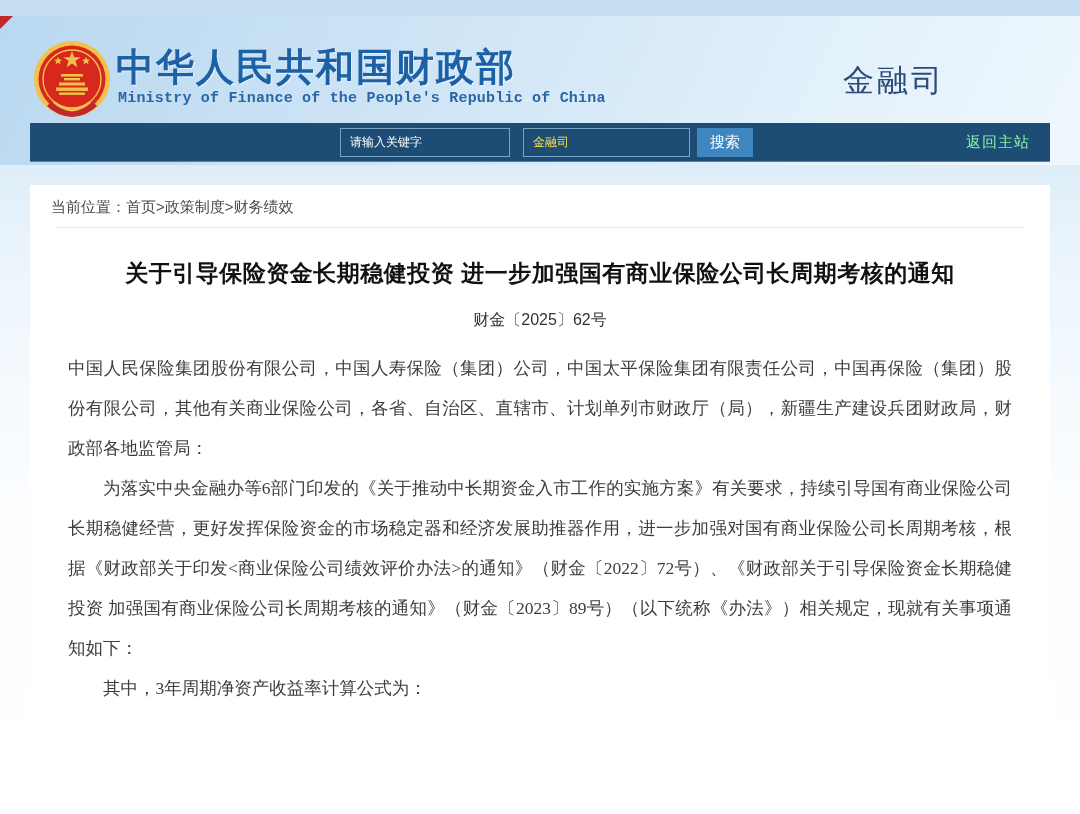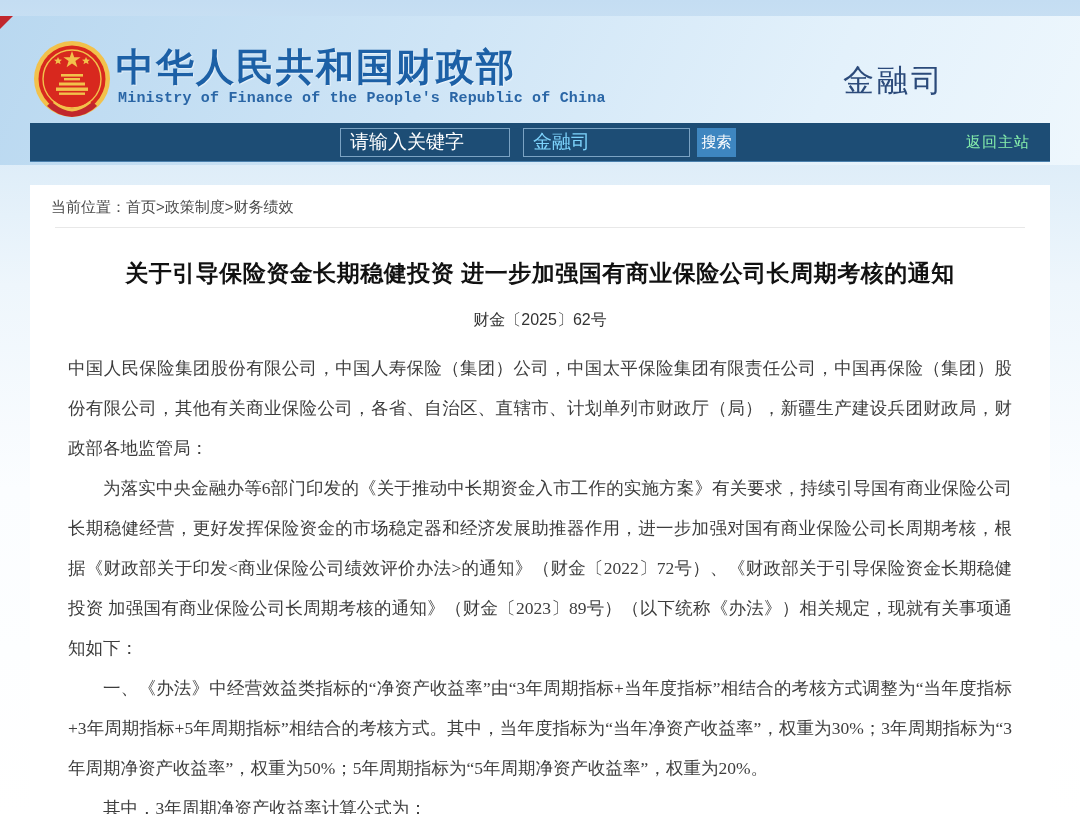--- a/index.html
+++ b/index.html
@@ -36,29 +36,29 @@
 
   
   .navbar {
     position:absolute; left:30px; top:123px; width:1020px; height:39px;
     background:#1d4d75; border-bottom:1px solid #4a80ad;
     display:flex; align-items:center;
   }
   .nav-date { color:#ffffff; font-size:16px; margin-left:20px; letter-spacing:.5px; }
   .nav-date .wk { margin-left:10px; }
   .search-input, .category-input {
-    background:transparent; border:1px solid #7ba3c3; color:#7dd3fc;
-    height:29px; font-size:19px; padding:0 9px; outline:none;
+    background:transparent; border:1px solid #7ba3c3; color:#fde047;
+    height:29px; font-size:12px; padding:0 9px; outline:none;
     font-family:"Liberation Sans","DejaVu Sans",sans-serif;
   }
   .search-input { position:absolute; left:310px; width:170px; }
   .search-input::placeholder { color:#ffffff; opacity:1; }
   .category-input { position:absolute; left:493px; width:167px; }
   .search-btn {
-    position:absolute; left:667px; width:39px; height:29px;
+    position:absolute; left:667px; width:56px; height:29px;
     background:#3e86c0; border:none; color:#ffffff; font-size:15px;
     cursor:pointer; font-family:"Liberation Sans","DejaVu Sans",sans-serif;
   }
   .home-link {
     position:absolute; right:20px; color:#86efac; font-size:15px;
     text-decoration:none; cursor:pointer; letter-spacing:1px;
   }
 
   
   .panel {
@@ -126,17 +126,16 @@
     <span>当前位置：</span><span class="crumb-path">首页&gt;政策制度&gt;财务绩效</span>
   </div>
   <div class="divider"></div>
 
   <h1 class="doc-title">关于引导保险资金长期稳健投资 进一步加强国有商业保险公司长周期考核的通知</h1>
   <div class="doc-number">财金〔2025〕62号</div>
 
   <div class="doc-body">
     <p>中国人民保险集团股份有限公司，中国人寿保险（集团）公司，中国太平保险集团有限责任公司，中国再保险（集团）股份有限公司，其他有关商业保险公司，各省、自治区、直辖市、计划单列市财政厅（局），新疆生产建设兵团财政局，财政部各地监管局：</p>
     <p class="indent">为落实中央金融办等6部门印发的《关于推动中长期资金入市工作的实施方案》有关要求，持续引导国有商业保险公司长期稳健经营，更好发挥保险资金的市场稳定器和经济发展助推器作用，进一步加强对国有商业保险公司长周期考核，根据《财政部关于印发&lt;商业保险公司绩效评价办法&gt;的通知》（财金〔2022〕72号）、《财政部关于引导保险资金长期稳健投资 加强国有商业保险公司长周期考核的通知》（财金〔2023〕89号）（以下统称《办法》）相关规定，现就有关事项通知如下：</p>
-    <p class="indent">一、《办法》中经营效益类指标的“净资产收益率”由“3年周期指标+当年度指标”相结合的考核方式调整为“当年度指标+3年周期指标+5年周期指标”相结合的考核方式。其中，当年度指标为“当年净资产收益率”，权重为30%；3年周期指标为“3年周期净资产收益率”，权重为50%；5年周期指标为“5年周期净资产收益率”，权重为20%。</p>
     <p class="indent">其中，3年周期净资产收益率计算公式为：</p>
   </div>
 
 </div>
 
 </body></html>

